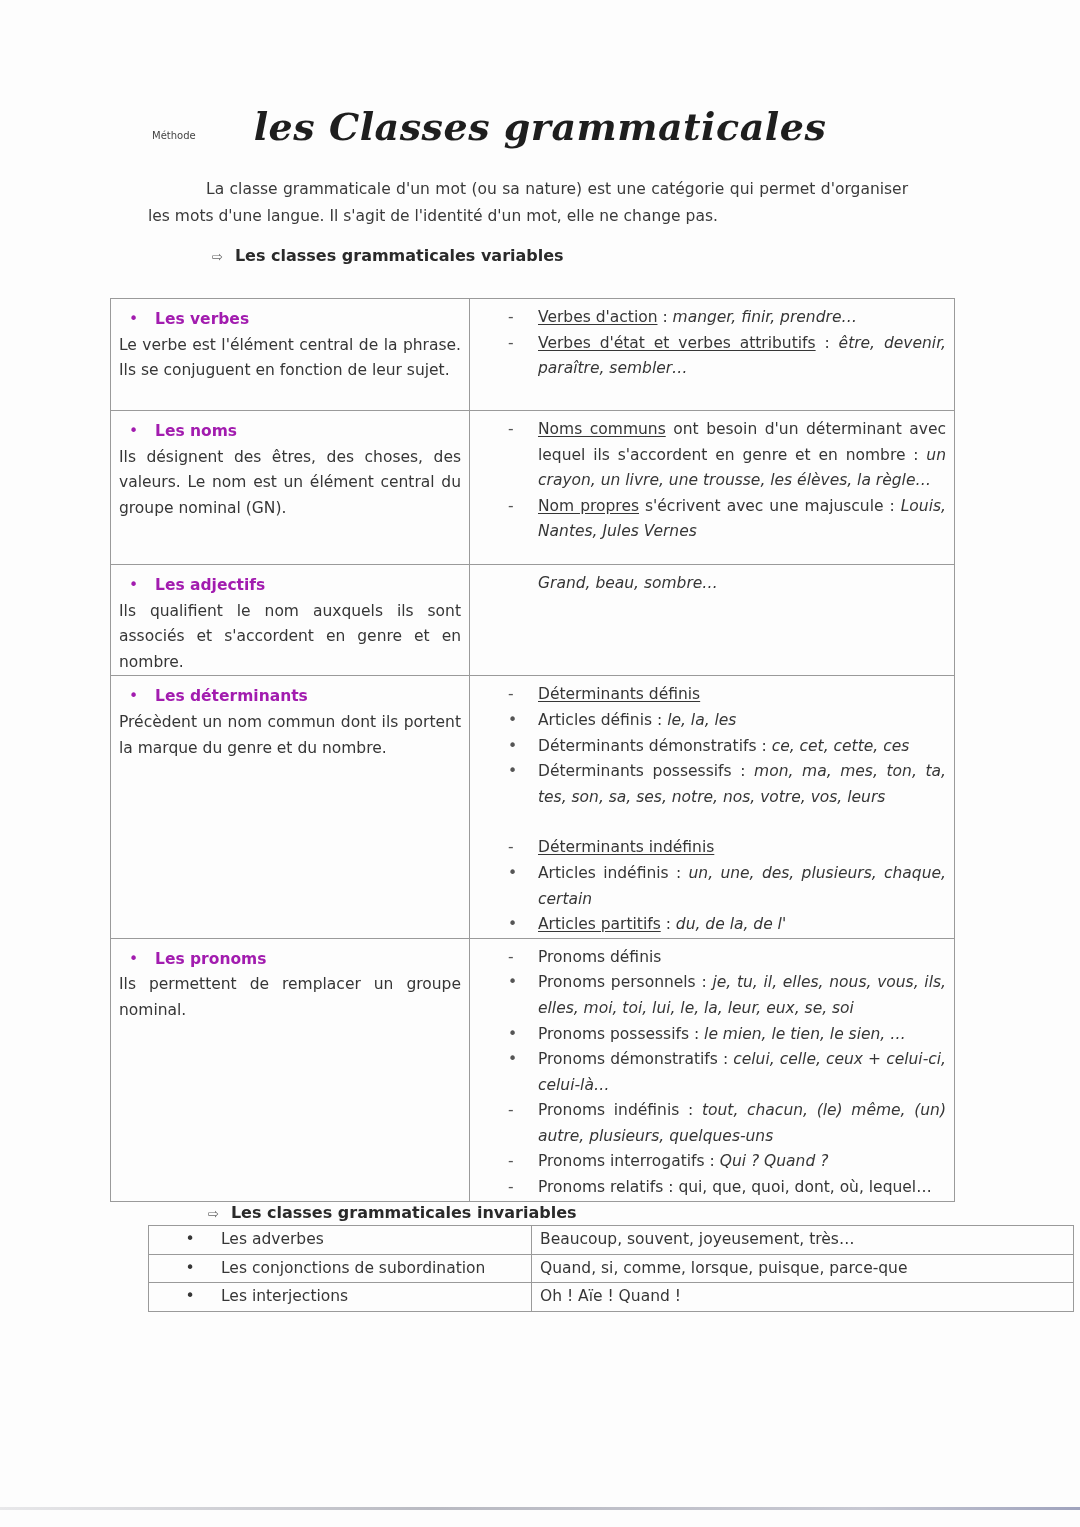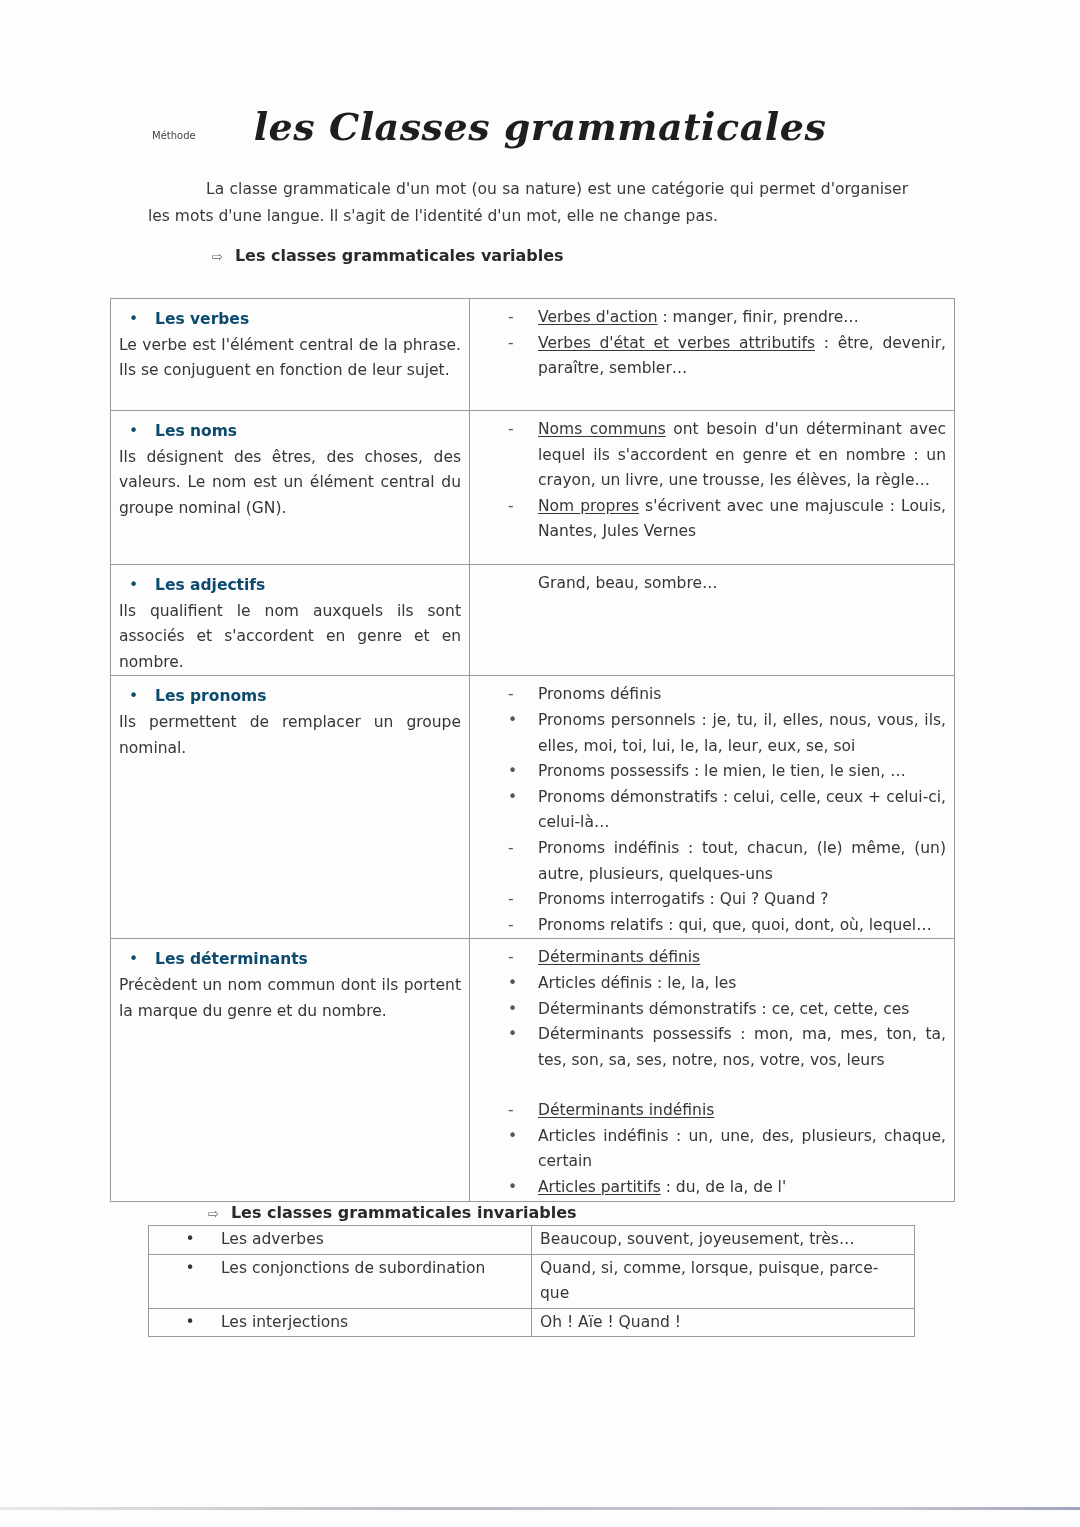--- a/index.html
+++ b/index.html
@@ -26,32 +26,32 @@
     }
     .section-title .arrow { font-weight: normal; color: #666; font-size: 13px; margin-right: 12px; }
     .sec1 { left: 212px; top: 246px; }
     .sec2 { left: 208px; top: 1203px; }
 
     table { border-collapse: collapse; position: absolute; }
     td { border: 1.5px solid #9a9a9a; vertical-align: top; font-size: 15.5px; line-height: 25.6px; color: #363636; }
     .var-table { left: 110px; top: 298px; width: 845px; }
     .var-table td.left { width: 342px; padding: 8px 8px 0 8px; text-align: justify; }
     .var-table td.right { padding: 6px 8px 0 10px; text-align: justify; }
-    .cat { font-weight: bold; display: block; padding-left: 36px; position: relative; color: #0c4a6e; }
+    .cat { font-weight: bold; display: block; padding-left: 36px; position: relative; color: #a21caf; }
     .cat::before { content: "•"; position: absolute; left: 36px; margin-left: -26px; font-weight: normal; }
-    .ex { }
+    .ex { font-style: italic; }
     ul.items { list-style: none; margin: 0; padding: 0; }
     ul.items li { position: relative; padding-left: 58px; }
     ul.items li::before { position: absolute; left: 28px; color: #555; }
     ul.items li.dash::before { content: "-"; }
     ul.items li.dot::before { content: "•"; }
     ul.items li.gap { margin-top: 25px; }
     .u { text-decoration: underline; text-underline-offset: 2px; }
 
-    .inv-table { left: 148px; top: 1225px; width: 767px; }
+    .inv-table { left: 148px; top: 1225px; width: 926px; }
     .inv-table td { padding: 1px 8px; font-size: 15.5px; line-height: 25.6px; }
     .inv-table td.left { width: 366px; }
     .inv-table td.left .b { display: inline-block; width: 62px; text-align: center; padding-left: 2px; }
   </style>
 </head>
 <body>
 
 <div class="page">
   <div class="method">Méthode</div>
   <div class="title">les Classes grammaticales</div>
@@ -96,50 +96,50 @@
         <span class="cat">Les adjectifs</span>
         <span>Ils qualifient le nom auxquels ils sont associés et s'accordent en genre et en nombre.</span>
       </td>
       <td class="right" style="padding-left:68px">
         <span class="ex">Grand, beau, sombre…</span>
       </td>
     </tr>
 
     <tr style="height:256px">
       <td class="left">
+        <span class="cat">Les déterminants</span>
+        <span>Précèdent un nom commun dont ils portent la marque du genre et du nombre.</span>
+      </td>
+      <td class="right">
+        <ul class="items">
+          <li class="dash"><span class="u">Déterminants définis</span></li>
+          <li class="dot"><span>Articles définis : </span><span class="ex">le, la, les</span></li>
+          <li class="dot"><span>Déterminants démonstratifs : </span><span class="ex">ce, cet, cette, ces</span></li>
+          <li class="dot"><span>Déterminants possessifs : </span><span class="ex">mon, ma, mes, ton, ta, tes, son, sa, ses, notre, nos, votre, vos, leurs</span></li>
+          <li class="dash gap"><span class="u">Déterminants indéfinis</span></li>
+          <li class="dot"><span>Articles indéfinis : </span><span class="ex">un, une, des, plusieurs, chaque, certain</span></li>
+          <li class="dot"><span class="u">Articles partitifs</span><span> : </span><span class="ex">du, de la, de l'</span></li>
+        </ul>
+      </td>
+    </tr>
+
+    <tr style="height:256px">
+      <td class="left">
         <span class="cat">Les pronoms</span>
         <span>Ils permettent de remplacer un groupe nominal.</span>
       </td>
       <td class="right">
         <ul class="items">
           <li class="dash"><span>Pronoms définis</span></li>
           <li class="dot"><span>Pronoms personnels : </span><span class="ex">je, tu, il, elles, nous, vous, ils, elles, moi, toi, lui, le, la, leur, eux, se, soi</span></li>
           <li class="dot"><span>Pronoms possessifs : </span><span class="ex">le mien, le tien, le sien, …</span></li>
           <li class="dot"><span>Pronoms démonstratifs : </span><span class="ex">celui, celle, ceux + celui-ci, celui-là…</span></li>
           <li class="dash"><span>Pronoms indéfinis : </span><span class="ex">tout, chacun, (le) même, (un) autre, plusieurs, quelques-uns</span></li>
           <li class="dash"><span>Pronoms interrogatifs : </span><span class="ex">Qui ? Quand ?</span></li>
           <li class="dash"><span>Pronoms relatifs : </span><span>qui, que, quoi, dont, où, lequel…</span></li>
-        </ul>
-      </td>
-    </tr>
-
-    <tr style="height:256px">
-      <td class="left">
-        <span class="cat">Les déterminants</span>
-        <span>Précèdent un nom commun dont ils portent la marque du genre et du nombre.</span>
-      </td>
-      <td class="right">
-        <ul class="items">
-          <li class="dash"><span class="u">Déterminants définis</span></li>
-          <li class="dot"><span>Articles définis : </span><span class="ex">le, la, les</span></li>
-          <li class="dot"><span>Déterminants démonstratifs : </span><span class="ex">ce, cet, cette, ces</span></li>
-          <li class="dot"><span>Déterminants possessifs : </span><span class="ex">mon, ma, mes, ton, ta, tes, son, sa, ses, notre, nos, votre, vos, leurs</span></li>
-          <li class="dash gap"><span class="u">Déterminants indéfinis</span></li>
-          <li class="dot"><span>Articles indéfinis : </span><span class="ex">un, une, des, plusieurs, chaque, certain</span></li>
-          <li class="dot"><span class="u">Articles partitifs</span><span> : </span><span class="ex">du, de la, de l'</span></li>
         </ul>
       </td>
     </tr>
   </tbody>
     </table>
 
   <div class="section-title sec2">
     <span class="arrow">⇨</span><span>Les classes grammaticales invariables</span>
   </div>
 

